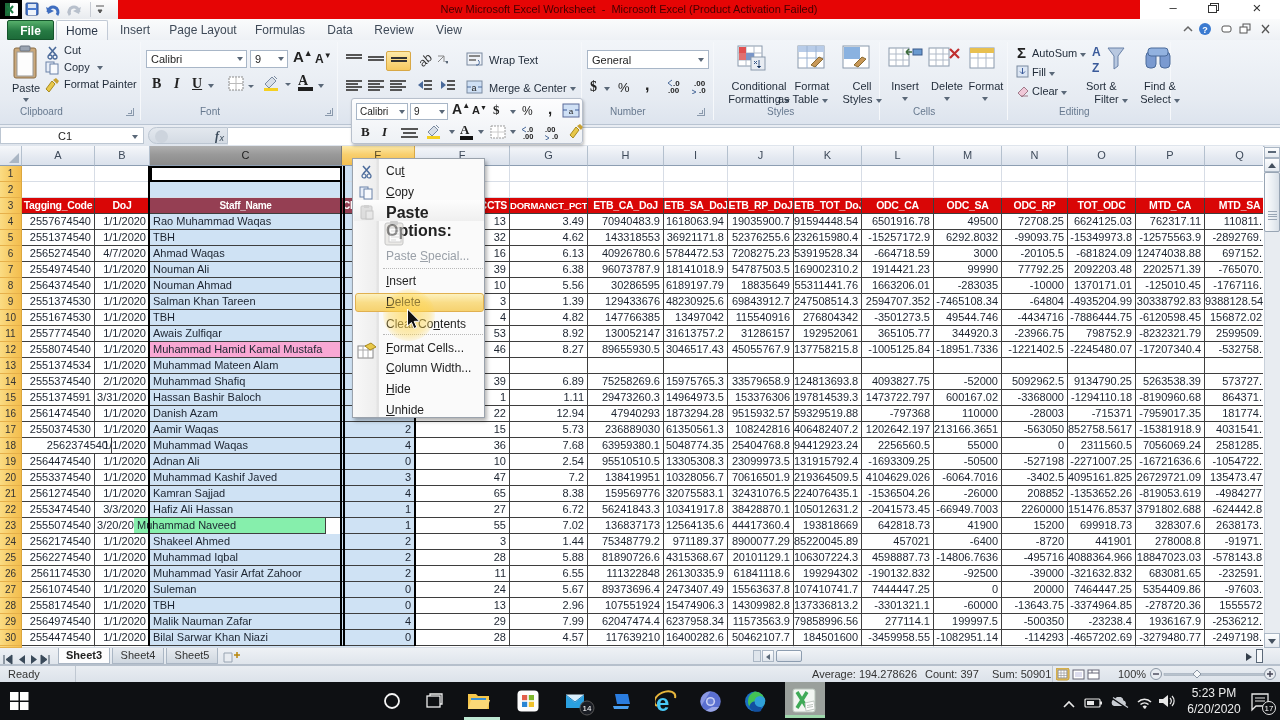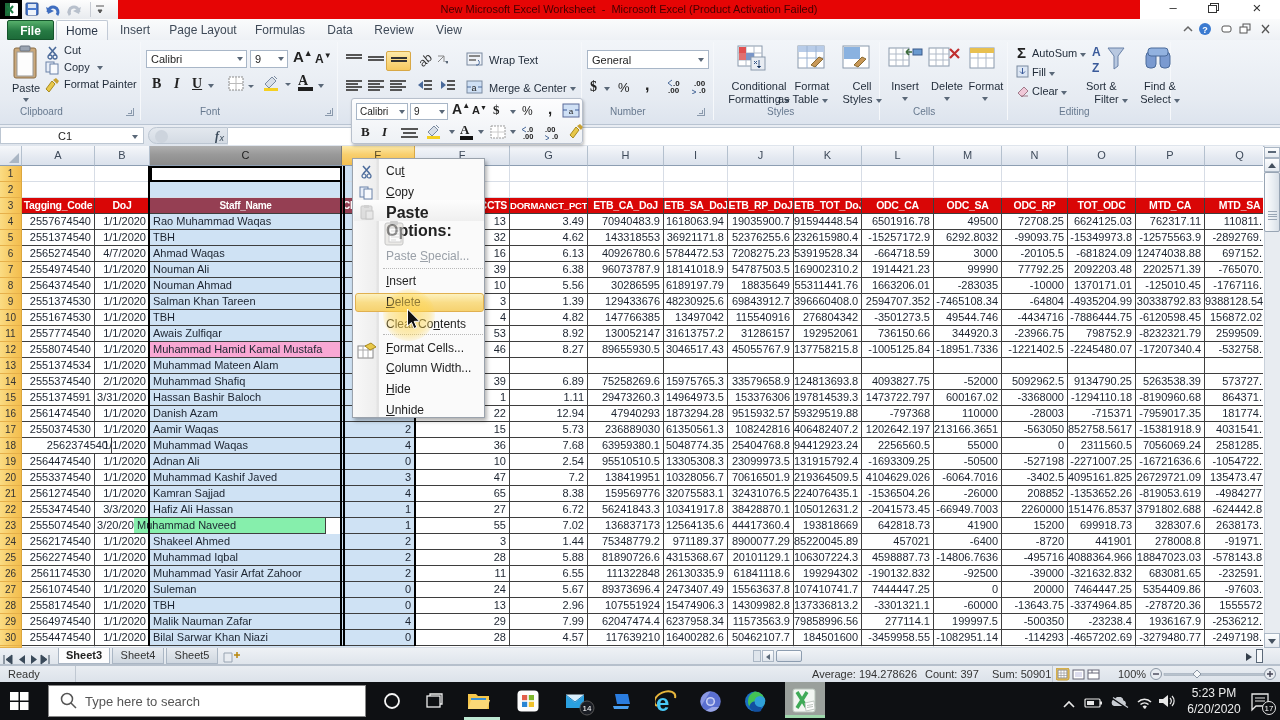--- a/index.html
+++ b/index.html
@@ -502,21 +502,21 @@
 <div class="rh">9</div>
 <div class="c dark num" style="left:22px;width:73px;">2551374530</div>
 <div class="c dark num" style="left:95px;width:55px;">1/1/2020</div>
 <div class="c dark txt" style="left:150px;width:192px;background:#cfe2f4;">Salman Khan Tareen</div>
 <div class="c dark num" style="left:342px;width:73px;background:#cfe2f4;">1</div>
 <div class="c dark num" style="left:415px;width:95px;">3</div>
 <div class="c dark num" style="left:510px;width:78px;">1.39</div>
 <div class="c dark num" style="left:588px;width:76px;">129433676</div>
 <div class="c dark num" style="left:664px;width:64px;">48230925.6</div>
 <div class="c dark num" style="left:728px;width:66px;">69843912.7</div>
-<div class="c dark num" style="left:794px;width:68px;">396660408.0</div>
+<div class="c dark num" style="left:794px;width:68px;">247508514.3</div>
 <div class="c dark num" style="left:862px;width:72px;">2594707.352</div>
 <div class="c dark num" style="left:934px;width:68px;">-7465108.34</div>
 <div class="c dark num" style="left:1002px;width:66px;">-64804</div>
 <div class="c dark num" style="left:1068px;width:68px;">-4935204.99</div>
 <div class="c dark num" style="left:1136px;width:69px;">30338792.83</div>
 <div class="c dark num" style="left:1205px;width:70px;padding-right:12px;">9388128.54</div>
 </div>
 <div class="row" style="top:164px;">
 <div class="rh">10</div>
 <div class="c dark num" style="left:22px;width:73px;">2551674530</div>
@@ -541,21 +541,21 @@
 <div class="c dark num" style="left:22px;width:73px;">2557774540</div>
 <div class="c dark num" style="left:95px;width:55px;">1/1/2020</div>
 <div class="c dark txt" style="left:150px;width:192px;background:#cfe2f4;">Awais Zulfiqar</div>
 <div class="c dark num" style="left:342px;width:73px;background:#cfe2f4;">1</div>
 <div class="c dark num" style="left:415px;width:95px;">53</div>
 <div class="c dark num" style="left:510px;width:78px;">8.92</div>
 <div class="c dark num" style="left:588px;width:76px;">130052147</div>
 <div class="c dark num" style="left:664px;width:64px;">31613757.2</div>
 <div class="c dark num" style="left:728px;width:66px;">31286157</div>
 <div class="c dark num" style="left:794px;width:68px;">192952061</div>
-<div class="c dark num" style="left:862px;width:72px;">736150.66</div>
+<div class="c dark num" style="left:862px;width:72px;">365105.77</div>
 <div class="c dark num" style="left:934px;width:68px;">344920.3</div>
 <div class="c dark num" style="left:1002px;width:66px;">-23966.75</div>
 <div class="c dark num" style="left:1068px;width:68px;">798752.9</div>
 <div class="c dark num" style="left:1136px;width:69px;">-8232321.79</div>
 <div class="c dark num" style="left:1205px;width:70px;padding-right:12px;">2599509.</div>
 </div>
 <div class="row" style="top:196px;">
 <div class="rh">12</div>
 <div class="c dark num" style="left:22px;width:73px;">2558074540</div>
 <div class="c dark num" style="left:95px;width:55px;">1/1/2020</div>
@@ -1008,27 +1008,20 @@
         <path d="M117 6 h6 M120 3 v6" stroke="#445" stroke-width="1.4"></path>
 </svg></div>
 </div>
 <div class="abs" id="taskbar">
 <div class="abs" style="left:10px;top:10px;"><svg width="20" height="18">
         <rect x="0" y="0" width="8.5" height="8.5" fill="#fff"></rect>
         <rect x="10" y="0" width="8.5" height="8.5" fill="#fff"></rect>
         <rect x="0" y="10" width="8.5" height="8.5" fill="#fff"></rect>
         <rect x="10" y="10" width="8.5" height="8.5" fill="#fff"></rect>
       </svg></div>
-<div class="abs" id="searchbox">
-      <svg width="20" height="20" style="position:absolute;left:10px;top:5px;">
-        <circle cx="8" cy="8" r="5.5" fill="none" stroke="#555" stroke-width="1.5"></circle>
-        <path d="M12 12 l5 5" stroke="#555" stroke-width="1.5"></path>
-      </svg>
-      <span style="position:absolute;left:36px;top:8px;font-size:13px;color:#555;">Type here to search</span>
-    </div>
 <div class="abs" style="left:384px;top:11px;"><svg width="18" height="18">
         <circle cx="8" cy="8" r="7" fill="none" stroke="#f5f5f5" stroke-width="1.8"></circle>
       </svg></div>
 <div class="abs" style="left:426px;top:11px;"><svg width="18" height="16">
         <rect x="1" y="3" width="13" height="11" fill="#0e1013" stroke="#eee" stroke-width="1.3"></rect>
         <path d="M4 3 v-2 h12 v10 h-2" stroke="#eee" stroke-width="1.3" fill="none"></path>
       </svg></div>
 <div class="abs" style="left:467px;top:9px;"><svg width="24" height="20">
 <path d="M1 3 h8 l2 2 h11 v13 h-21 z" fill="#f5c64a"></path>
 <rect x="4" y="7" width="15" height="7" fill="#3a8fd4"></rect>

